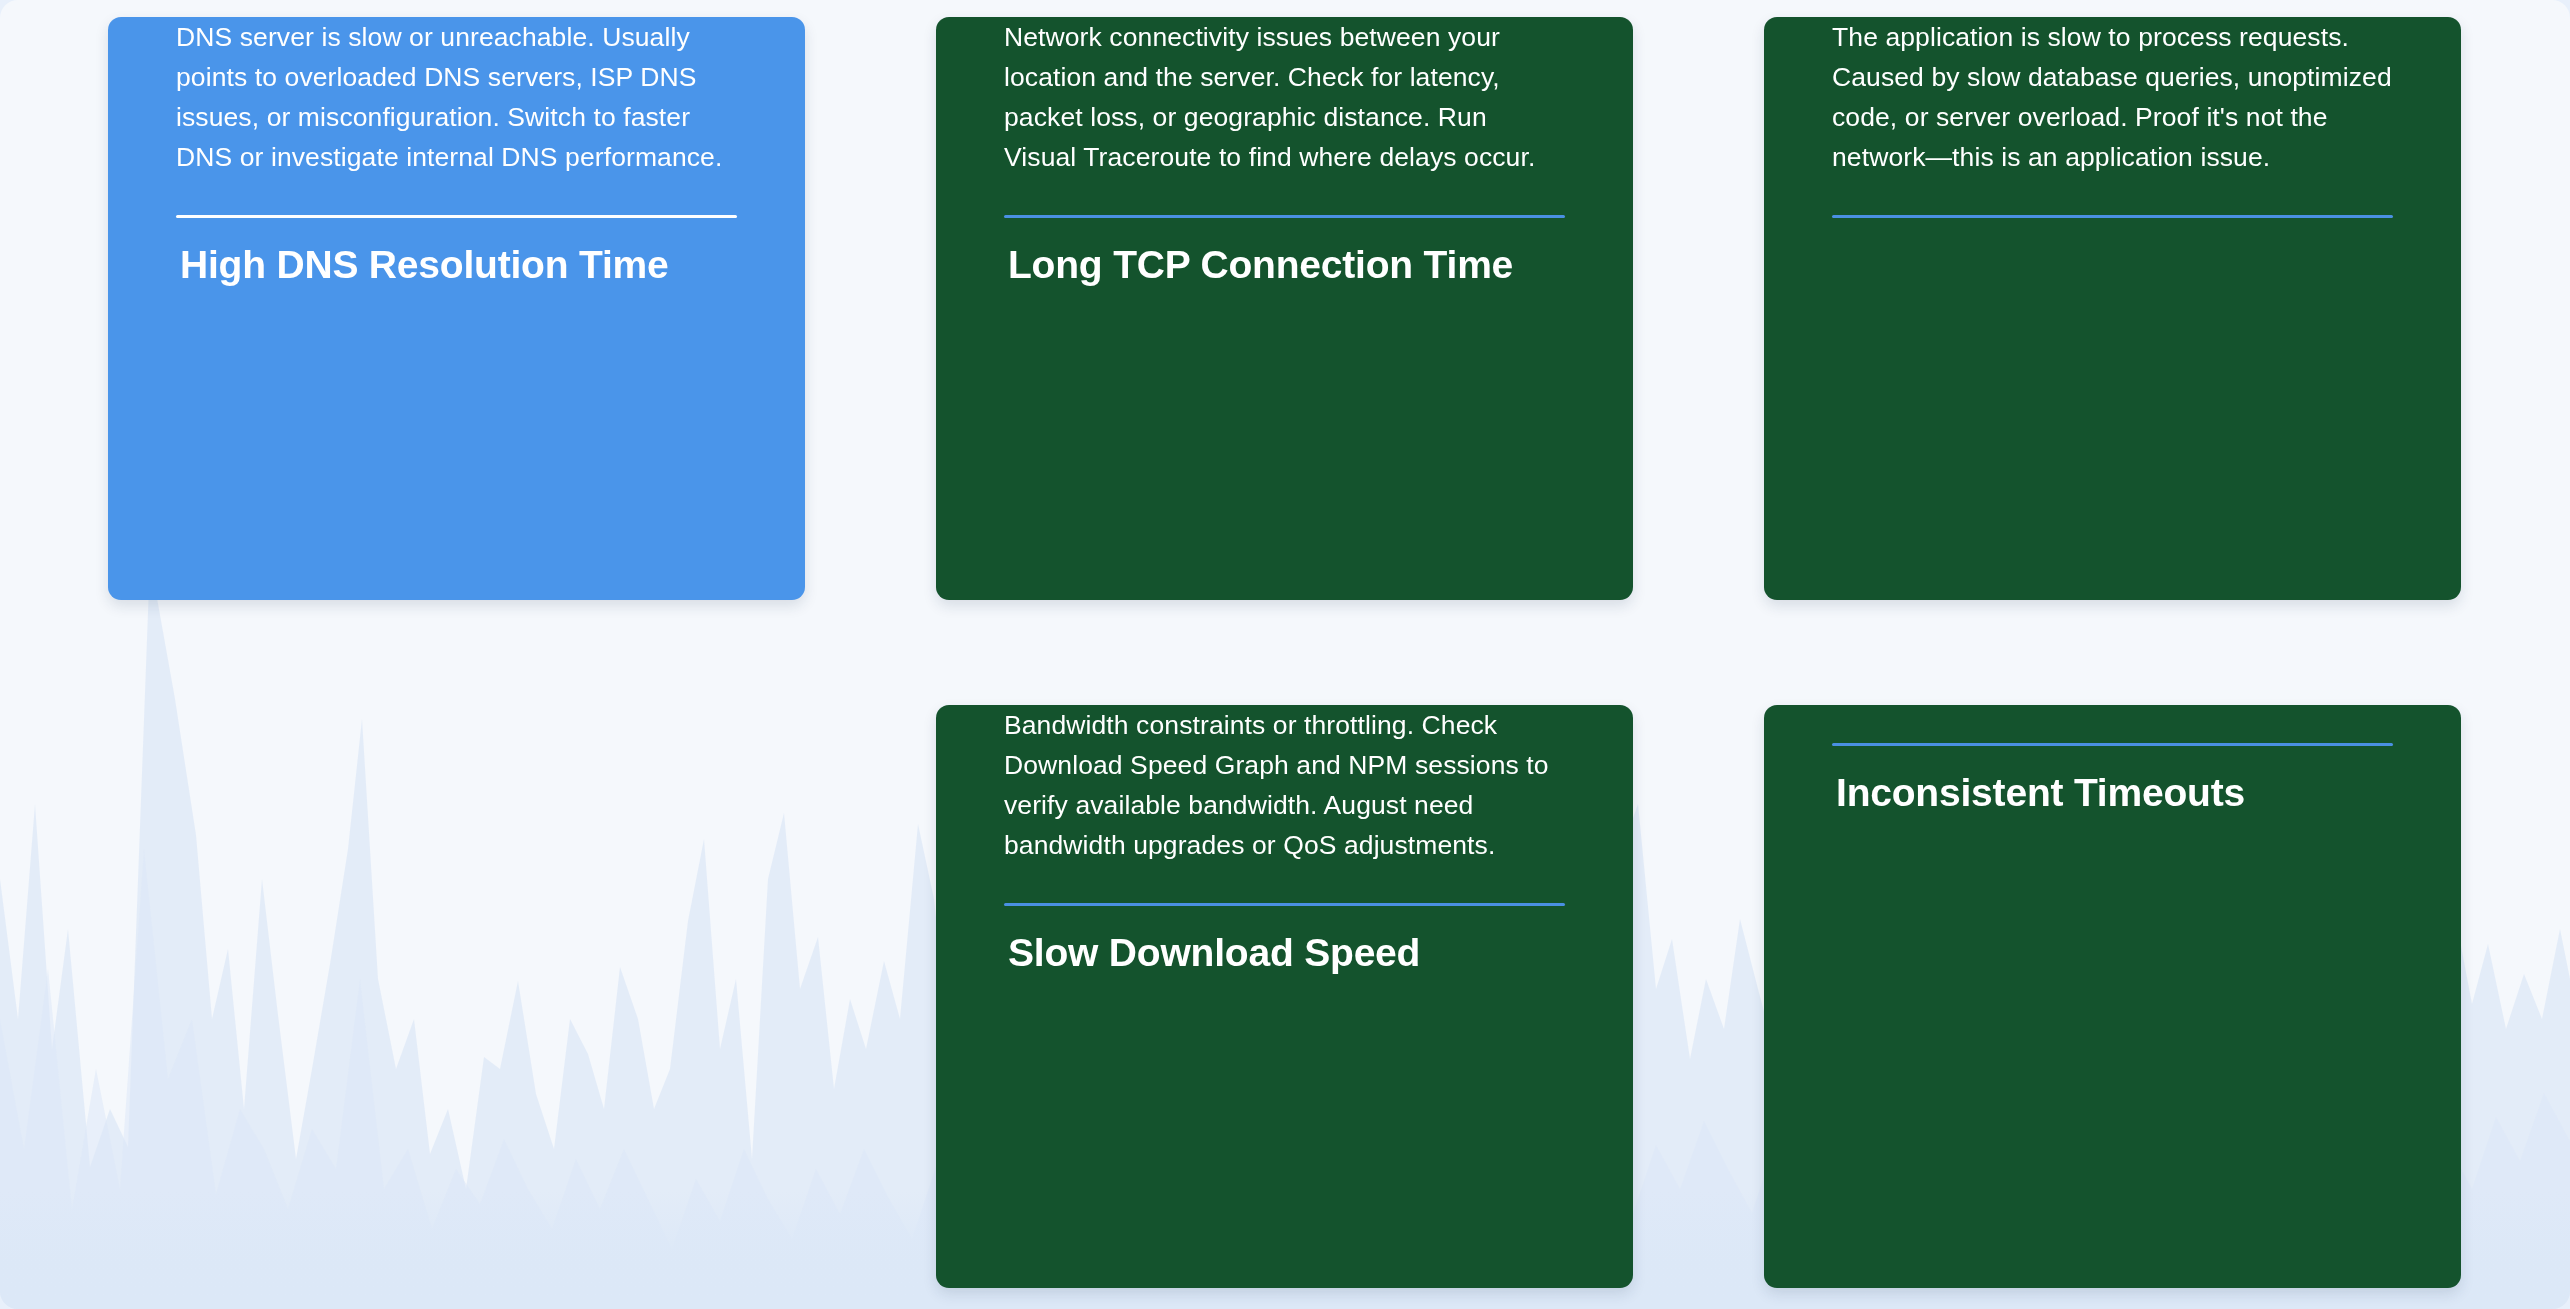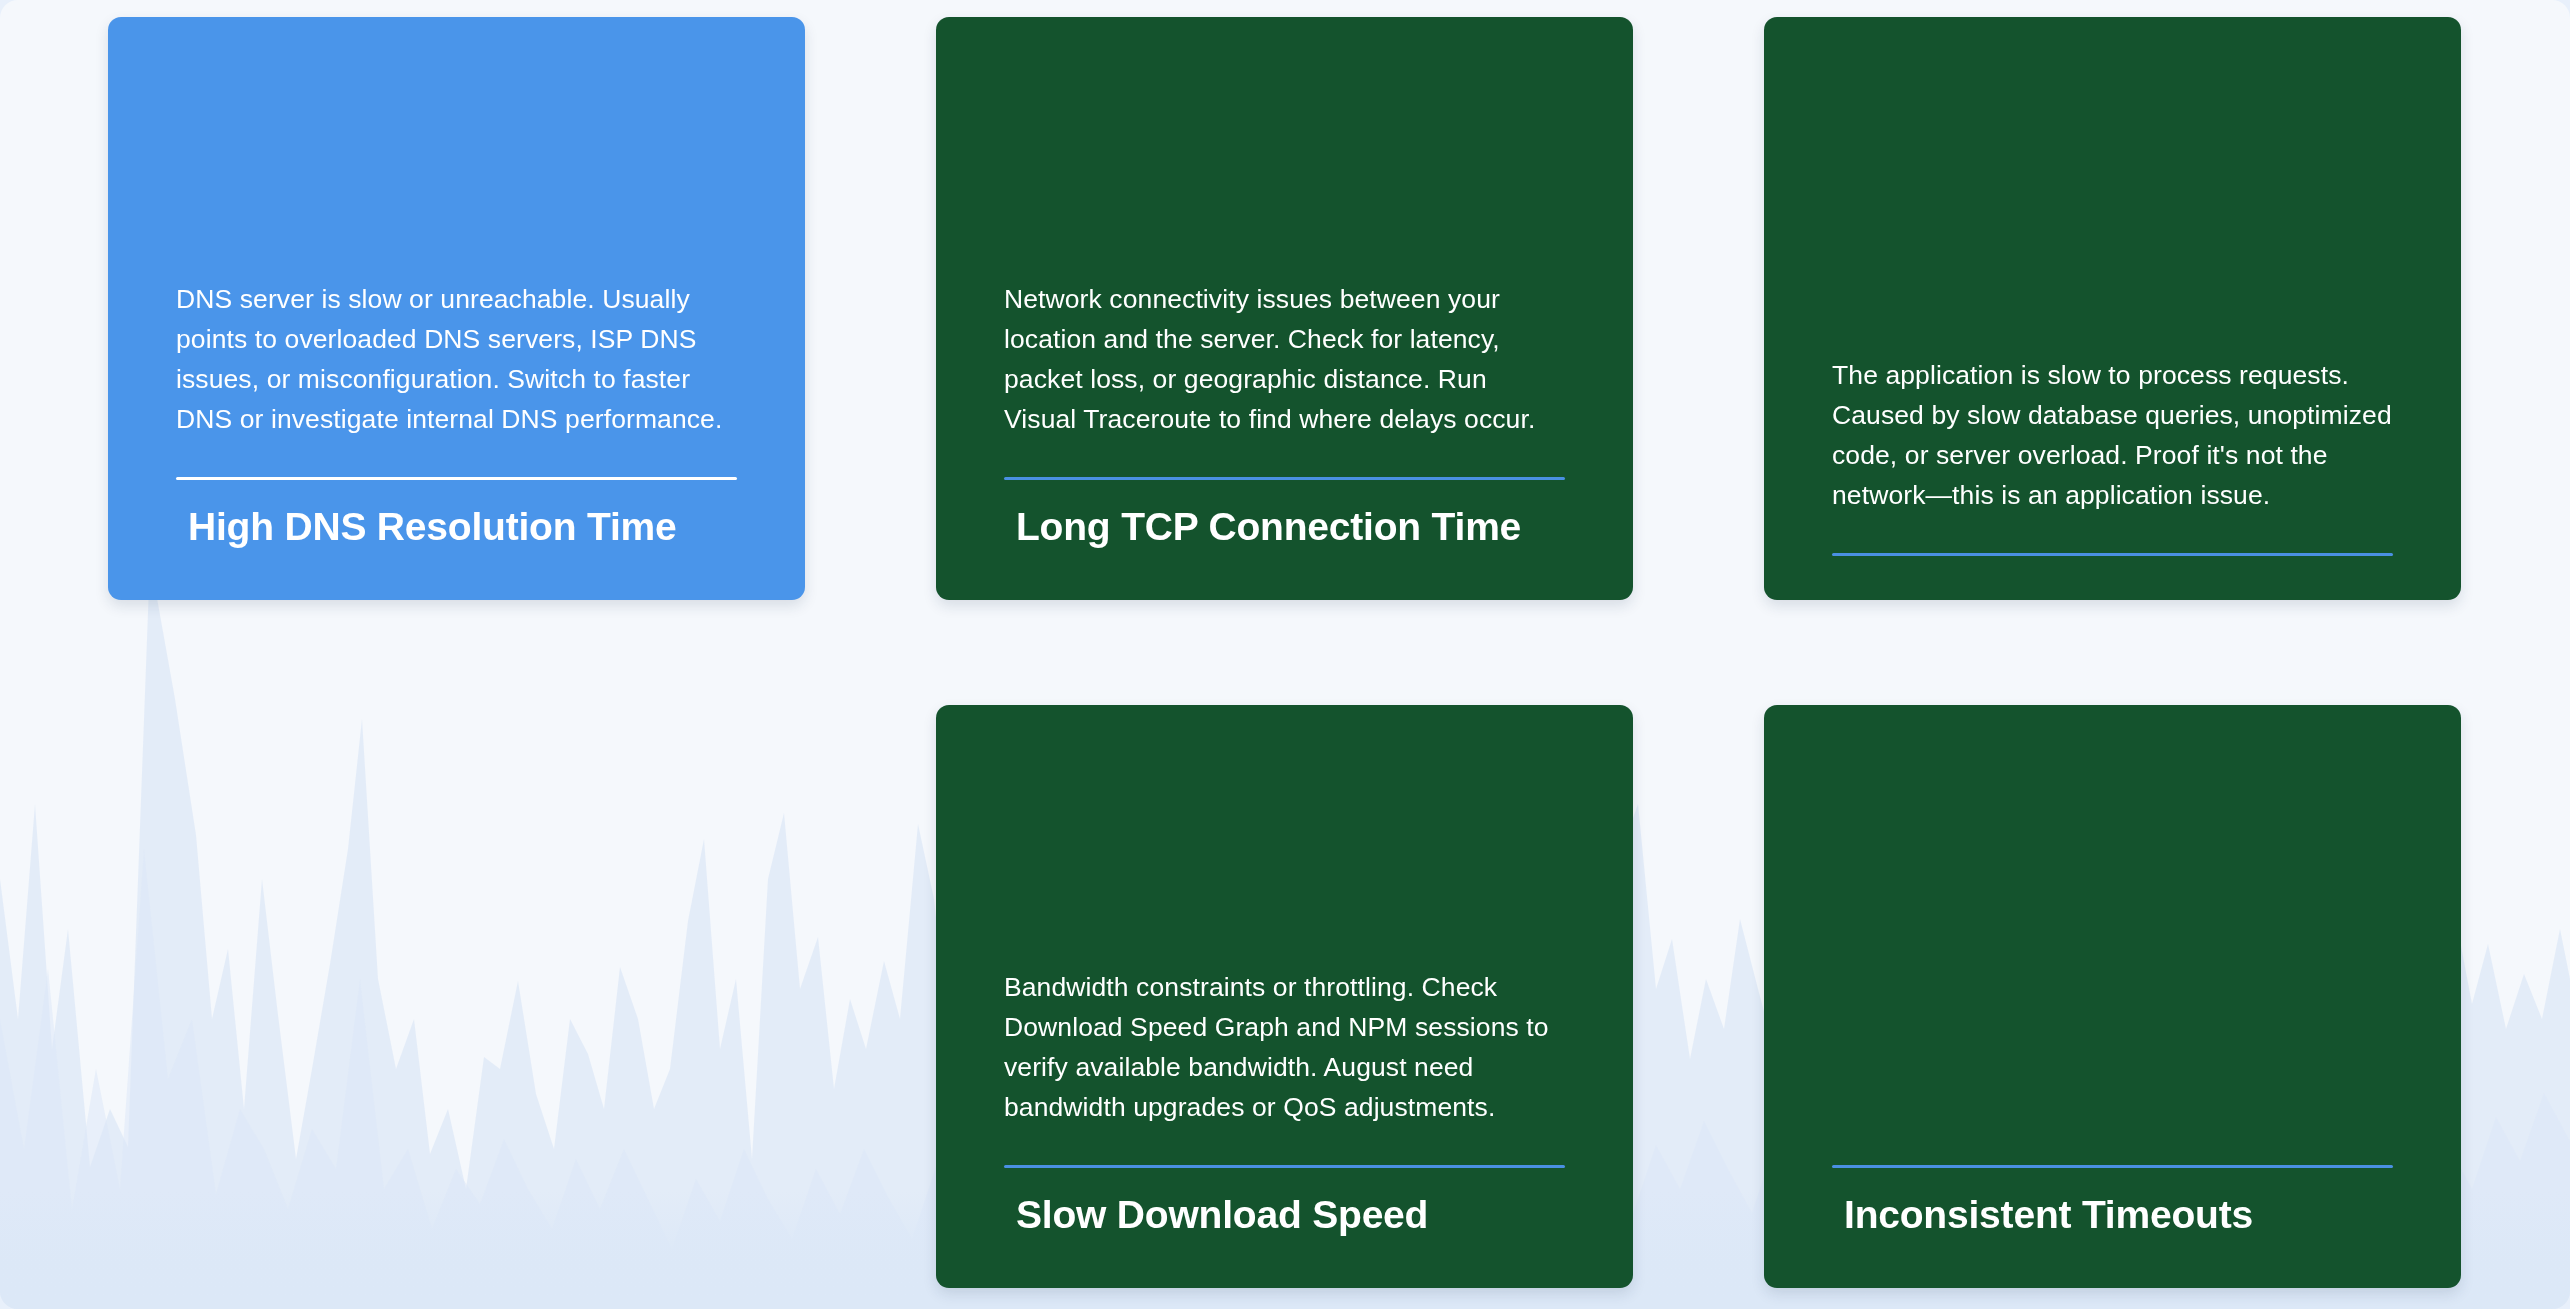--- a/index.html
+++ b/index.html
@@ -62,21 +62,21 @@
     row-gap: 105px;
   }
 
   .card {
     position: relative;
     border-radius: 13px;
     box-sizing: border-box;
     padding: 0 68px 44px 68px;
     display: flex;
     flex-direction: column;
-    justify-content: flex-end;
+    justify-content: flex-start;
     box-shadow: 0 6px 14px rgba(25, 48, 80, 0.13);
     overflow: hidden;
   }
   .card.dark  { background: #14532d; }
   .card.blue  { background: #4a95ea; }
 
   .card-desc {
     color: #ffffff;
     font-size: 26.5px;
     line-height: 40px;
@@ -92,21 +92,21 @@
     border-radius: 2px;
   }
   .card.dark .card-divider { background: #4a90e2; }
   .card.blue .card-divider { background: #ffffff; }
 
   .card-title {
     color: #ffffff;
     font-size: 39px;
     line-height: 58px;
     font-weight: 700;
-    margin: 18px 0 0 12px;
+    margin: 18px 0 0 4px;
     letter-spacing: -0.2px;
   }
 
   
   .card-slot-empty { background: transparent; }
 </style>
 </head>
 <body>
 
 <div id="page">

